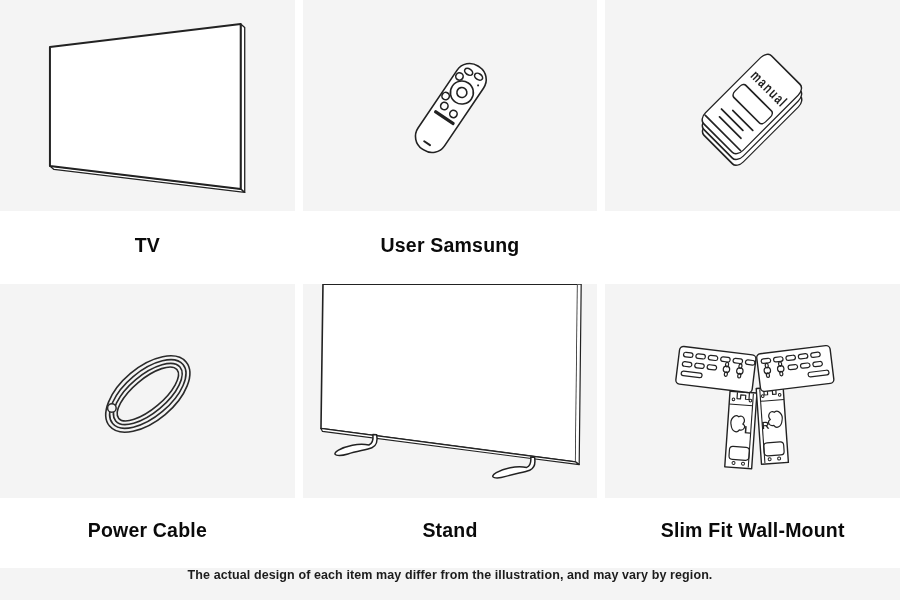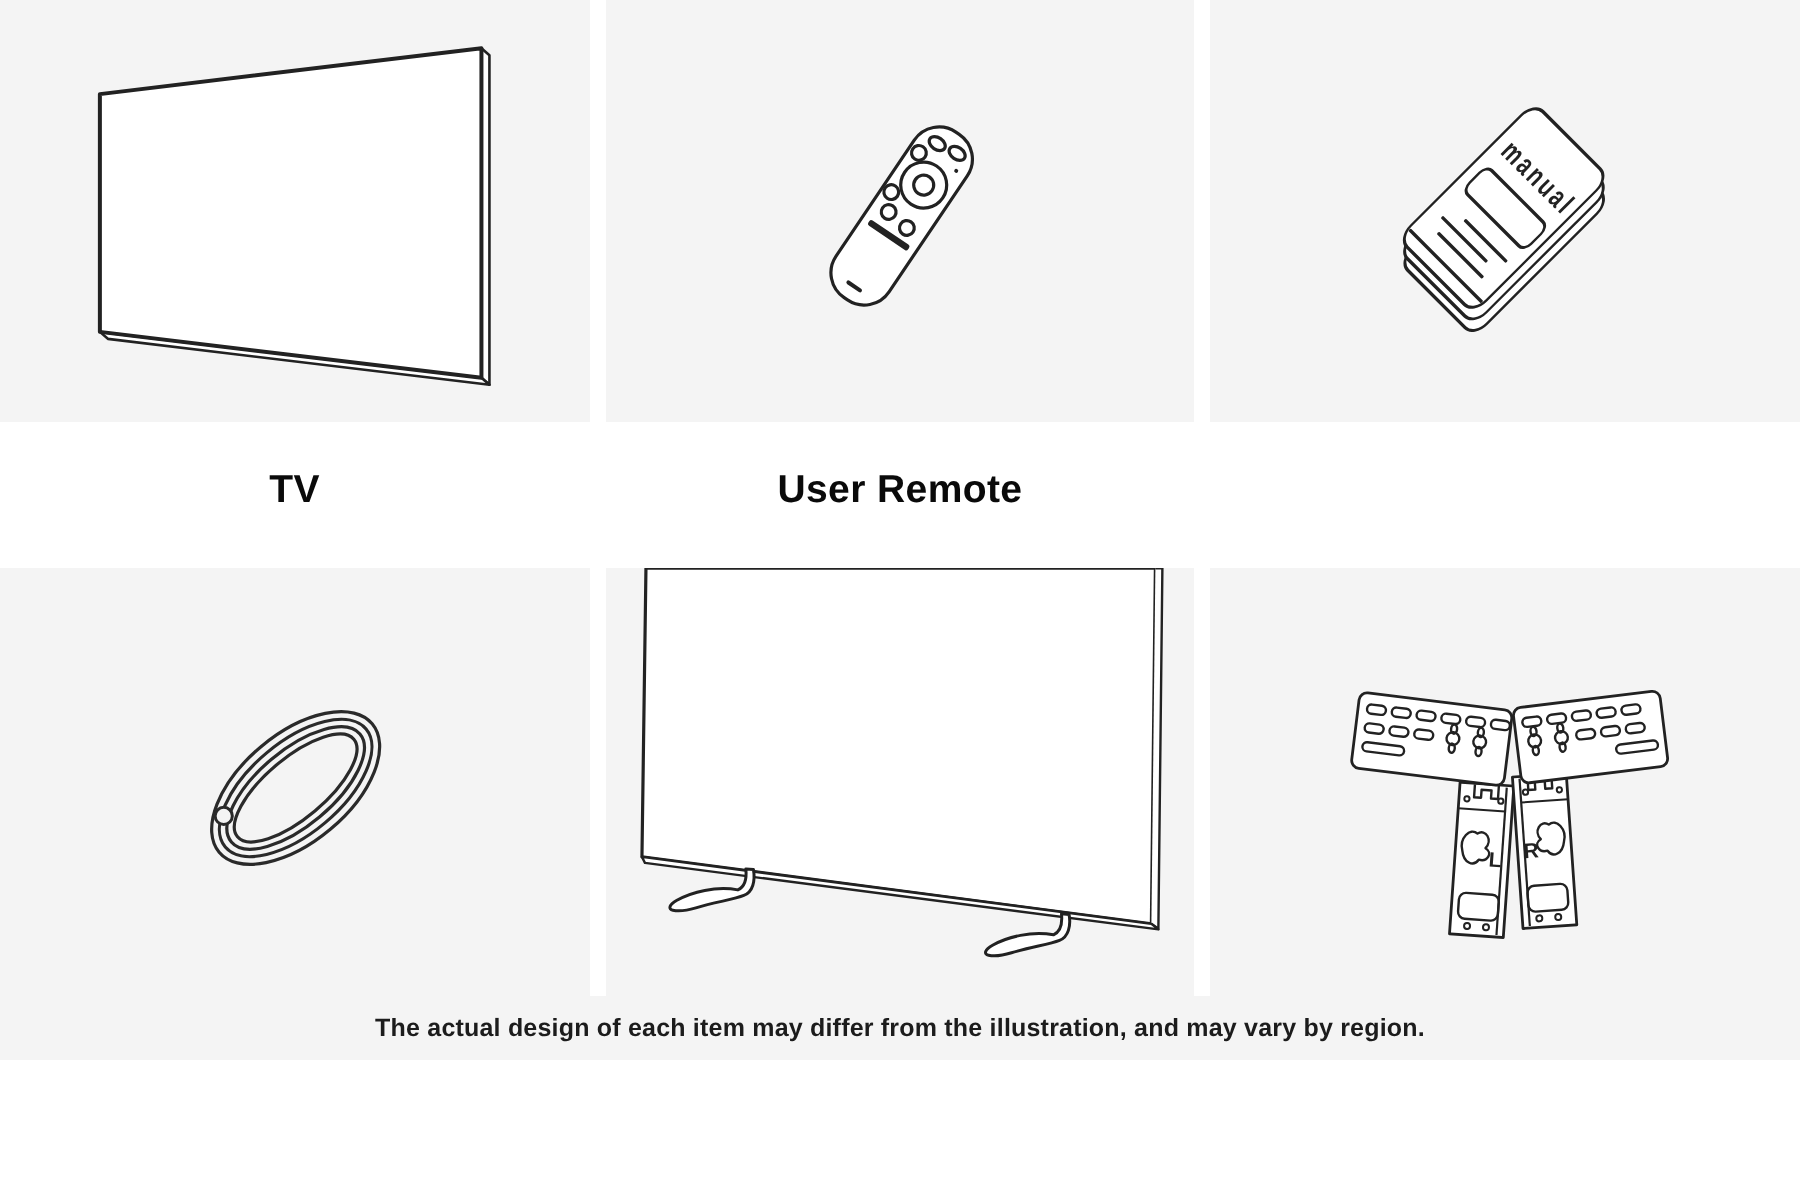--- a/index.html
+++ b/index.html
@@ -16,21 +16,21 @@
   .tile.r2{height:214px;}
   .label-band{display:grid;grid-template-columns:1fr 1fr 1fr;column-gap:8px;background:#ffffff;}
   .label-band.b1{height:73px;}
   .label-band.b2{height:70px;}
   .item-label{
     display:flex;align-items:center;justify-content:center;text-align:center;
     font-size:19.5px;font-weight:700;color:#0a0a0a;line-height:1.22;
     white-space:pre-line;letter-spacing:.2px;padding-bottom:4px;
   }
   .footer{
-    height:32px;background:#f4f4f4;display:flex;align-items:center;justify-content:center;
+    height:32px;background:#f4f4f4;display:flex;align-items:flex-start;justify-content:center;
     font-size:12.5px;font-weight:700;color:#1c1c1c;letter-spacing:.1px;
   }
   svg{display:block;}
   svg text{font-family:"Liberation Sans", sans-serif;}
 </style>
 </head>
 <body>
 
 <div class="page">
 
@@ -77,21 +77,21 @@
           <line x1="-18" y1="-13" x2="-18" y2="28"></line>
           <rect x="-8" y="-30" width="17" height="62" rx="5"></rect>
           <text x="-30" y="-18" transform="rotate(90)" font-size="15" font-weight="700" letter-spacing="2" fill="#222" stroke="none">manual</text>
         </g>
       </svg>
     </figure>
   </div>
 
   <div class="label-band b1">
     <div class="item-label">TV</div>
-    <div class="item-label">User Remote</div>
+    <div class="item-label">User Samsung</div>
   </div>
 
   <div class="grid-row">
 
     <figure class="tile r2" style="margin:0">
       <svg width="295" height="214" viewBox="0 0 295 214">
         <g transform="translate(148,110) rotate(-40)" stroke="#2a2a2a" stroke-width="1.6" fill="none">
           <ellipse rx="50" ry="27"></ellipse>
           <ellipse rx="46" ry="22.8"></ellipse>
           <ellipse rx="42" ry="18.8"></ellipse>
@@ -197,18 +197,23 @@
                   <circle r="3.2"></circle>
                   <ellipse cx="0" cy="4.8" rx="1.5" ry="2.3"></ellipse>
               </g>
             </g>
           </g>
         </g>
       </svg>
     </figure>
   </div>
 
+  <div class="label-band b2">
+    <div class="item-label">Power Cable</div>
+    <div class="item-label">Stand</div>
+    <div class="item-label">Slim Fit Wall-Mount</div>
+  </div>
 
   <div class="footer">
     <span>The actual design of each item may differ from the illustration, and may vary by region.</span>
   </div>
 
 </div>
 
 </body></html>

